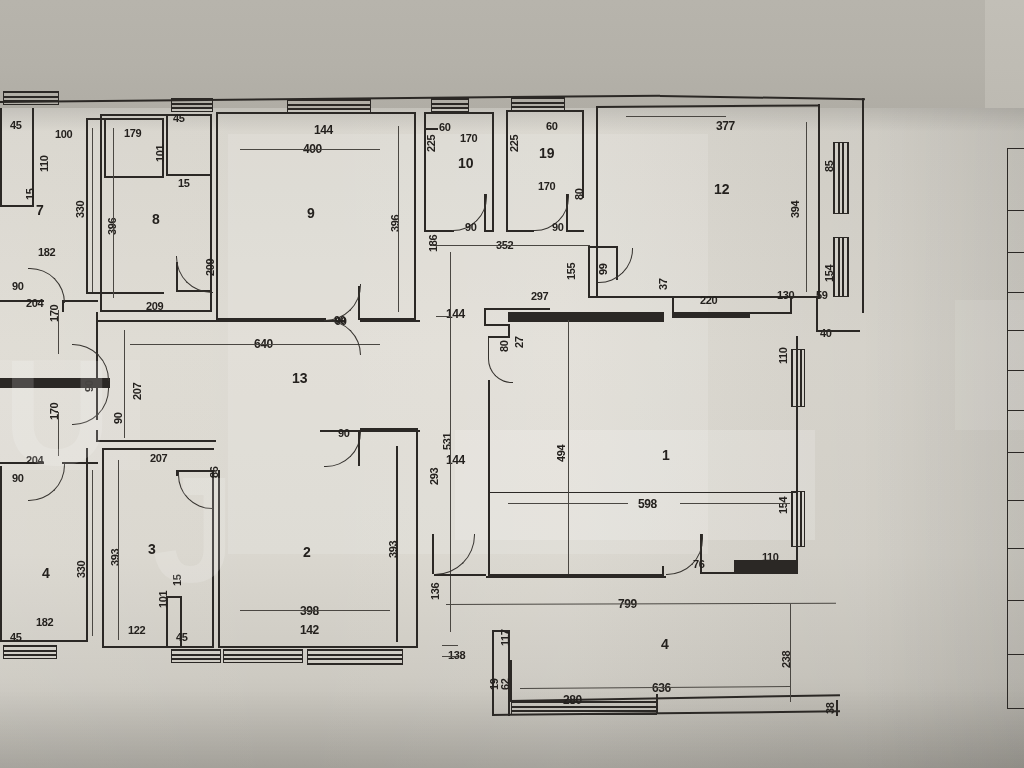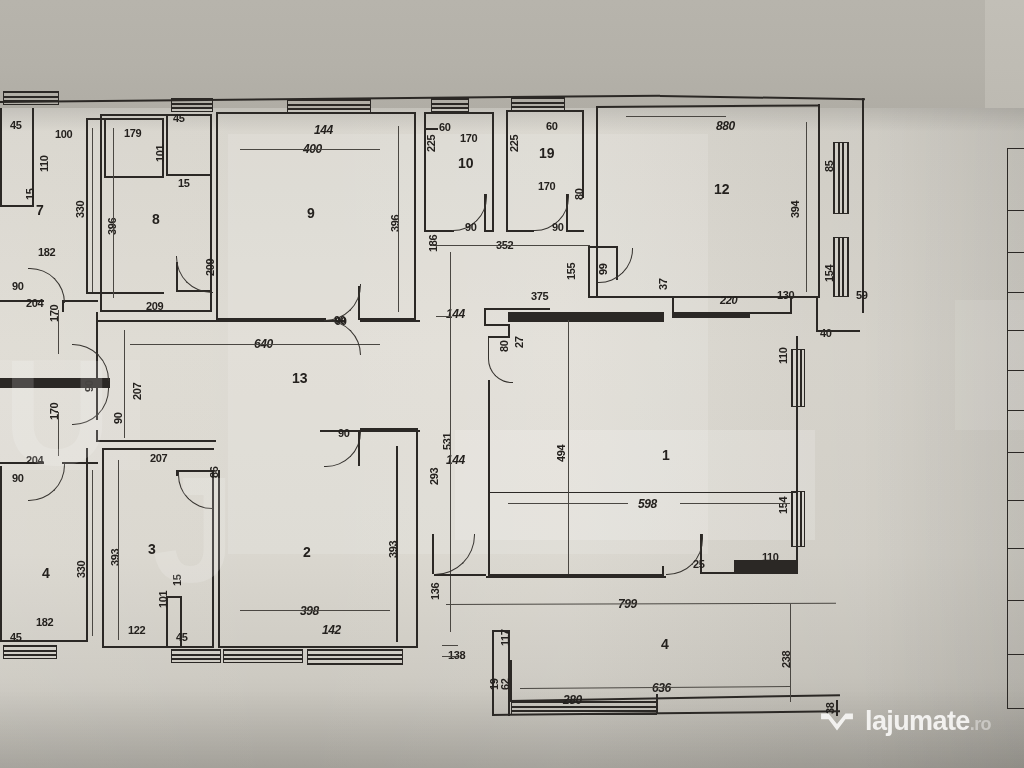--- a/index.html
+++ b/index.html
@@ -57,21 +57,21 @@
 
   
   .w{position:absolute;background:#2b2825;}      
   .dim{position:absolute;background:#4a4742;}     
   .t{
     position:absolute;color:#24211e;
     font-family:"Liberation Sans", sans-serif;
     font-weight:700;line-height:1;white-space:nowrap;
   }
   .t.s{font-size:11px;letter-spacing:-0.4px;}
-  .t.m{font-size:12px;letter-spacing:-0.4px;font-style:italic;}
+  .t.m{font-size:12px;letter-spacing:-0.4px;}
   .t.num{font-size:14px;letter-spacing:0px;font-weight:800;}
   .rot{transform-origin:left top;transform:rotate(-90deg);}
   .door{position:absolute;border:1.5px solid #35322e;border-radius:50%;
         background:transparent;}
   .hatch{position:absolute;
     background:repeating-linear-gradient(180deg,#2b2825 0 1.4px,rgba(0,0,0,0) 1.4px 4.2px);
     outline:1px solid #2b2825;}
   .hatchv{position:absolute;
     background:repeating-linear-gradient(90deg,#2b2825 0 1.4px,rgba(0,0,0,0) 1.4px 4.2px);
     outline:1px solid #2b2825;}
@@ -201,33 +201,33 @@
   <div class="dim" style="left:430px;top:245px;width:160px;height:1px;"></div>
 
   <div class="w" style="left:596px;top:106px;width:2px;height:192px;"></div>
   <div class="w" style="left:596px;top:106px;width:224px;height:2px;transform:rotate(-0.4deg);transform-origin:left top;"></div>
   <div class="w" style="left:818px;top:104px;width:2px;height:194px;"></div>
   <div class="w" style="left:596px;top:296px;width:224px;height:2px;"></div>
   <div class="hatchv" style="left:834px;top:143px;width:14px;height:70px;"></div>
   <div class="hatchv" style="left:834px;top:238px;width:14px;height:58px;"></div>
 
   <div class="t num" style="left:714px;top:182px;">12</div>
-  <div class="t m" style="left:716px;top:120px;">880</div>
+  <div class="t m" style="left:716px;top:120px;">377</div>
   <div class="t s rot" style="left:790px;top:218px;">394</div>
   <div class="t s rot" style="left:824px;top:172px;">85</div>
   <div class="t s rot" style="left:824px;top:282px;">154</div>
-  <div class="t s" style="left:816px;top:290px;margin-left:40px;">59</div>
+  <div class="t s" style="left:816px;top:290px;">59</div>
   <div class="t s" style="left:820px;top:328px;">40</div>
   <div class="t s" style="left:777px;top:290px;">130</div>
-  <div class="t s" style="left:720px;top:295px;font-style:italic;">220</div>
+  <div class="t s" style="left:700px;top:295px;">220</div>
   <div class="t s rot" style="left:658px;top:290px;">37</div>
   <div class="t s rot" style="left:598px;top:275px;">99</div>
   <div class="t s rot" style="left:566px;top:280px;">155</div>
   <div class="t s rot" style="left:574px;top:200px;">80</div>
-  <div class="t s" style="left:531px;top:291px;">375</div>
+  <div class="t s" style="left:531px;top:291px;">297</div>
   <div class="dim" style="left:626px;top:116px;width:100px;height:1px;"></div>
   <div class="dim" style="left:806px;top:122px;width:1px;height:170px;"></div>
 
   <div class="w" style="left:588px;top:246px;width:2px;height:52px;"></div>
   <div class="w" style="left:588px;top:246px;width:30px;height:2px;"></div>
   <div class="w" style="left:616px;top:246px;width:2px;height:34px;"></div>
   <div class="door" style="left:598px;top:248px;width:34px;height:34px;border-top:none;border-left:none;border-radius:0 0 34px 0;"></div>
   <div class="w" style="left:588px;top:296px;width:86px;height:2px;"></div>
   <div class="w" style="left:672px;top:296px;width:2px;height:18px;"></div>
   <div class="w" style="left:672px;top:312px;width:120px;height:2px;"></div>
@@ -314,21 +314,21 @@
   <div class="w" style="left:218px;top:470px;width:2px;height:178px;"></div>
   <div class="w" style="left:218px;top:646px;width:200px;height:2px;"></div>
   <div class="w" style="left:416px;top:428px;width:2px;height:220px;"></div>
   <div class="w" style="left:360px;top:428px;width:58px;height:2px;"></div>
   <div class="w" style="left:396px;top:446px;width:2px;height:196px;"></div>
   <div class="hatch" style="left:224px;top:650px;width:78px;height:12px;"></div>
   <div class="hatch" style="left:308px;top:650px;width:94px;height:14px;"></div>
 
   <div class="t num" style="left:303px;top:545px;">2</div>
   <div class="t m" style="left:300px;top:605px;">398</div>
-  <div class="t m" style="left:300px;top:624px;margin-left:22px;">142</div>
+  <div class="t m" style="left:300px;top:624px;">142</div>
   <div class="t s rot" style="left:388px;top:558px;">393</div>
   <div class="dim" style="left:240px;top:610px;width:150px;height:1px;"></div>
 
   <div class="w" style="left:484px;top:308px;width:2px;height:18px;"></div>
   <div class="w" style="left:484px;top:308px;width:66px;height:2px;"></div>
   <div class="w" style="left:484px;top:324px;width:26px;height:2px;"></div>
   <div class="w" style="left:508px;top:324px;width:2px;height:14px;"></div>
   <div class="w" style="left:488px;top:336px;width:22px;height:2px;"></div>
   <div class="door" style="left:488px;top:338px;width:24px;height:44px;border-top:none;border-right:none;border-radius:0 0 0 24px;"></div>
   <div class="w" style="left:488px;top:380px;width:2px;height:196px;"></div>
@@ -342,21 +342,21 @@
   <div class="hatchv" style="left:792px;top:492px;width:12px;height:54px;"></div>
   <div class="w" style="left:508px;top:312px;width:156px;height:10px;"></div>
   <div class="w" style="left:660px;top:312px;width:2px;height:10px;"></div>
   <div class="w" style="left:672px;top:314px;width:78px;height:4px;"></div>
   <div class="w" style="left:488px;top:492px;width:92px;height:1px;"></div>
   <div class="w" style="left:580px;top:492px;width:216px;height:1px;"></div>
 
   <div class="t num" style="left:662px;top:448px;">1</div>
   <div class="t s rot" style="left:556px;top:462px;">494</div>
   <div class="t m" style="left:638px;top:498px;">598</div>
-  <div class="t s" style="left:693px;top:559px;">25</div>
+  <div class="t s" style="left:693px;top:559px;">76</div>
   <div class="t s rot" style="left:514px;top:348px;">27</div>
   <div class="t s rot" style="left:499px;top:352px;">80</div>
   <div class="t s rot" style="left:778px;top:364px;">110</div>
   <div class="t s rot" style="left:778px;top:514px;">154</div>
   <div class="t s" style="left:762px;top:552px;">110</div>
   <div class="dim" style="left:568px;top:320px;width:1px;height:254px;"></div>
   <div class="dim" style="left:508px;top:503px;width:120px;height:1px;"></div>
   <div class="dim" style="left:680px;top:503px;width:110px;height:1px;"></div>
 
   <div class="t s rot" style="left:428px;top:252px;">186</div>
@@ -412,22 +412,14 @@
   <div class="w" style="left:1007px;top:452px;width:17px;height:1px;"></div>
   <div class="w" style="left:1007px;top:500px;width:17px;height:1px;"></div>
   <div class="w" style="left:1007px;top:548px;width:17px;height:1px;"></div>
   <div class="w" style="left:1007px;top:600px;width:17px;height:1px;"></div>
   <div class="w" style="left:1007px;top:654px;width:17px;height:1px;"></div>
   <div class="w" style="left:1007px;top:708px;width:17px;height:1px;"></div>
 
   <div class="ghost" style="left:3px;top:338px;">U</div>
   <div class="ghost" style="left:152px;top:455px;">J</div>
 
-  <div id="wm">
-    <span class="logo">
-      <svg viewBox="0 0 40 32" width="38" height="30" aria-hidden="true">
-        <path d="M3 7 L11 7 L20 18 L29 7 L37 7 L37 13 L29 13 L20 25 L11 13 L3 13 Z" fill="#f2f1ef"></path>
-      </svg>
-    </span>
-    <span class="txt"><span>lajumate</span><span class="tld">.ro</span></span>
-  </div>
 
 </div>
 
 </body></html>

